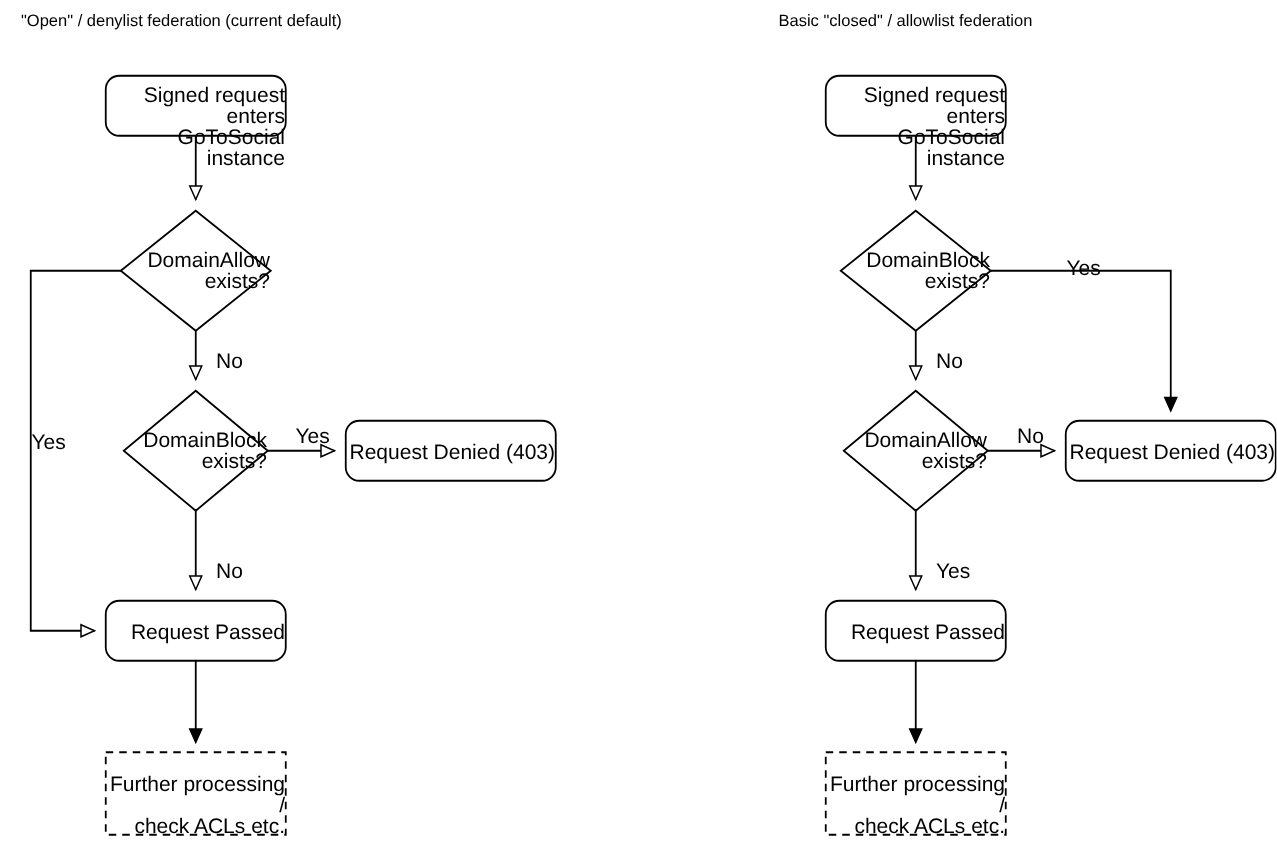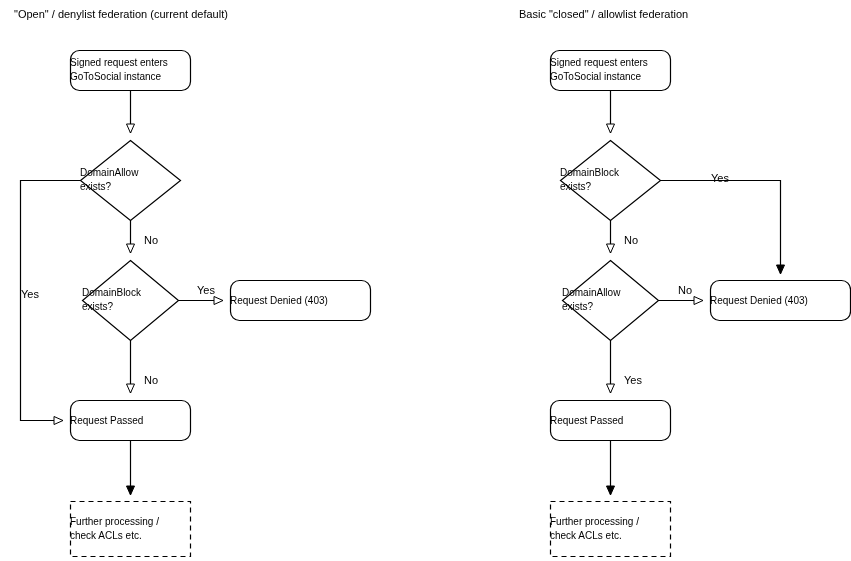--- a/index.html
+++ b/index.html
@@ -33,30 +33,30 @@
     font-size: 11px;
     line-height: 13px;
     color: #000000;
     white-space: nowrap;
   }
   #title-left  { left: 14px;  top: 8px; }
   #title-right { left: 519px; top: 8px; }
 
   .node-label {
     position: absolute;
-    font-size: 10px;
+    font-size: 14px;
     line-height: 14px;
-    text-align: left;
+    text-align: right;
     color: #000000;
     pointer-events: none;
     white-space: pre-line;
   }
   .edge-label {
     position: absolute;
-    font-size: 11px;
+    font-size: 14px;
     line-height: 12px;
     color: #000000;
     white-space: nowrap;
   }
 </style>
 </head>
 <body>
 
 <div class="canvas">
 

